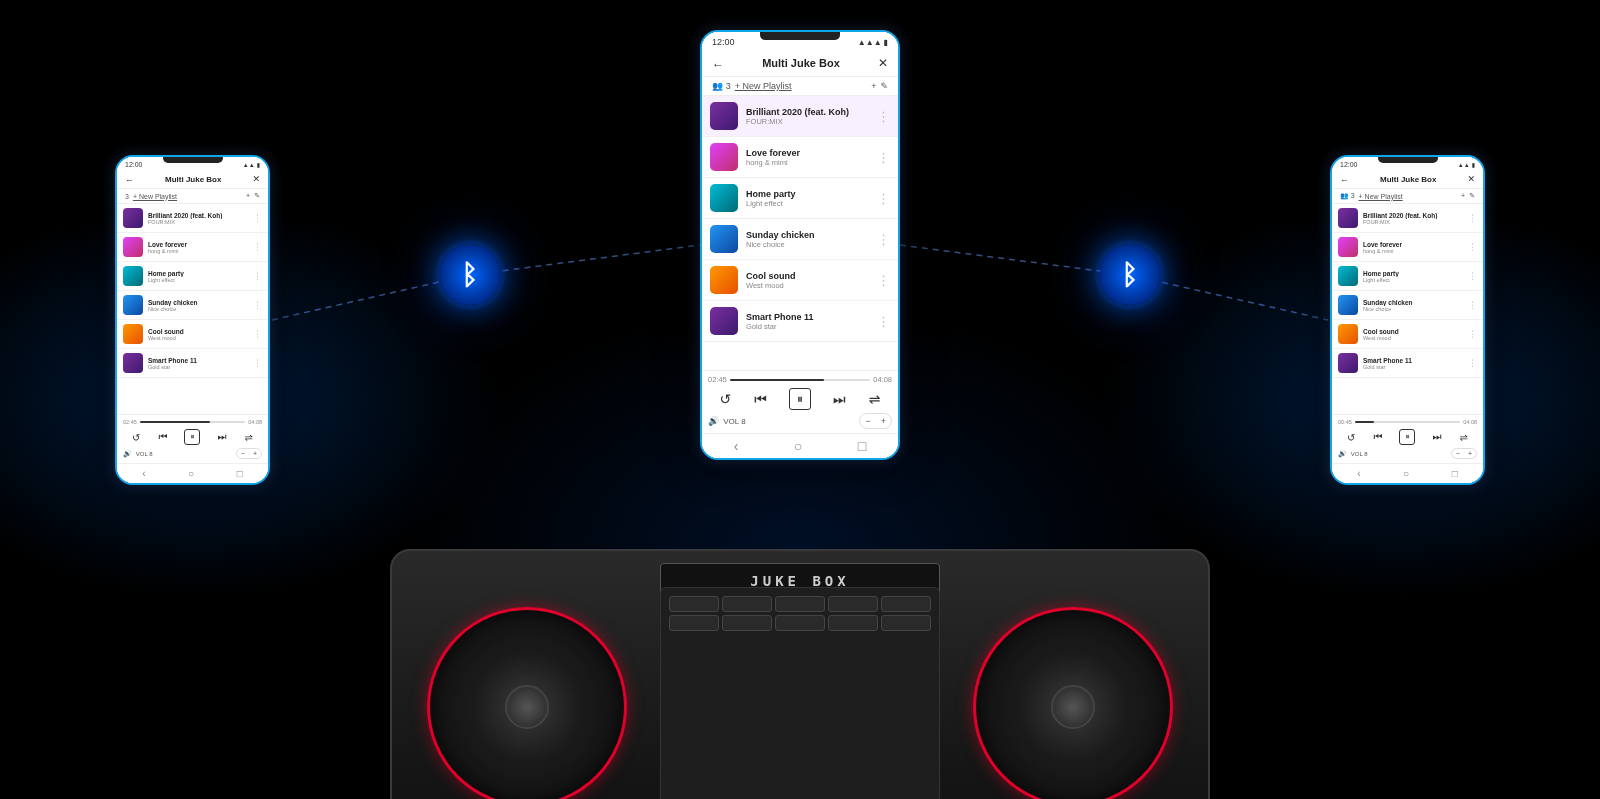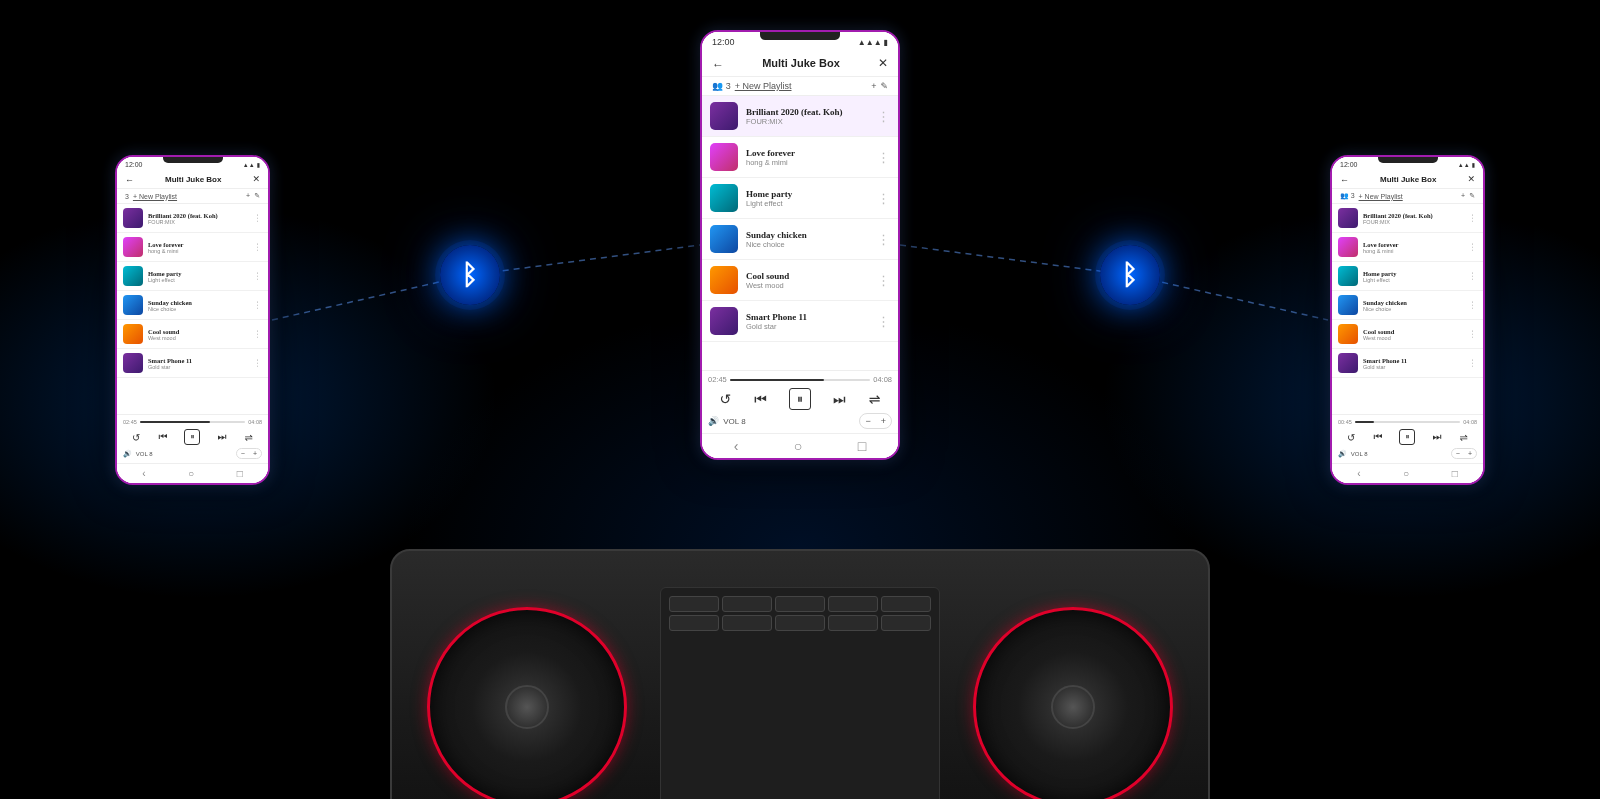--- a/index.html
+++ b/index.html
@@ -69,21 +69,21 @@
       font-weight: bold;
     }
 
     
     .phone {
       position: absolute;
       width: 155px;
       height: 330px;
       background: #f0f0f0;
       border-radius: 18px;
-      border: 2px solid #a21caf;
+      border: 2px solid #0ea5e9;
       overflow: hidden;
       box-shadow: 0 0 40px rgba(0,0,0,0.8), 0 0 15px rgba(100,150,255,0.3);
       z-index: 20;
     }
     .phone-left {
       left: 115px;
       top: 155px;
     }
     .phone-right {
       right: 115px;
@@ -167,21 +167,21 @@
       gap: 5px;
     }
     .song-thumb {
       width: 20px;
       height: 20px;
       border-radius: 4px;
       flex-shrink: 0;
       background: #888;
     }
     .song-info { flex: 1; min-width: 0; }
-    .song-title { font-size: 6.5px; font-weight: bold; color: #222; white-space: nowrap; overflow: hidden; text-overflow: ellipsis; font-family: Liberation Serif, serif; }
+    .song-title { font-size: 6.5px; font-weight: bold; color: #222; white-space: nowrap; overflow: hidden; text-overflow: ellipsis; }
     .song-artist { font-size: 5.5px; color: #888; white-space: nowrap; overflow: hidden; text-overflow: ellipsis; }
     .song-menu { font-size: 9px; color: #bbb; }
 
     
     .player-section {
       background: #fff;
       padding: 4px 6px;
       border-top: 1px solid #eee;
     }
     .progress-bar-container {
@@ -796,20 +796,21 @@
         <button class="nav-btn">○</button>
         <button class="nav-btn">□</button>
       </div>
     </div>
   </div>
 </div>
 
 <div class="jukebox-container">
   <div class="jukebox">
     <div class="jb-body">
+      <div class="jb-display">JUKE BOX</div>
 
       <div class="jb-disc jb-disc-left"></div>
 
       <div class="jb-disc jb-disc-right"></div>
 
       <div class="jb-center-panel">
         <div class="jb-btn"></div>
         <div class="jb-btn"></div>
         <div class="jb-btn"></div>
         <div class="jb-btn"></div>

